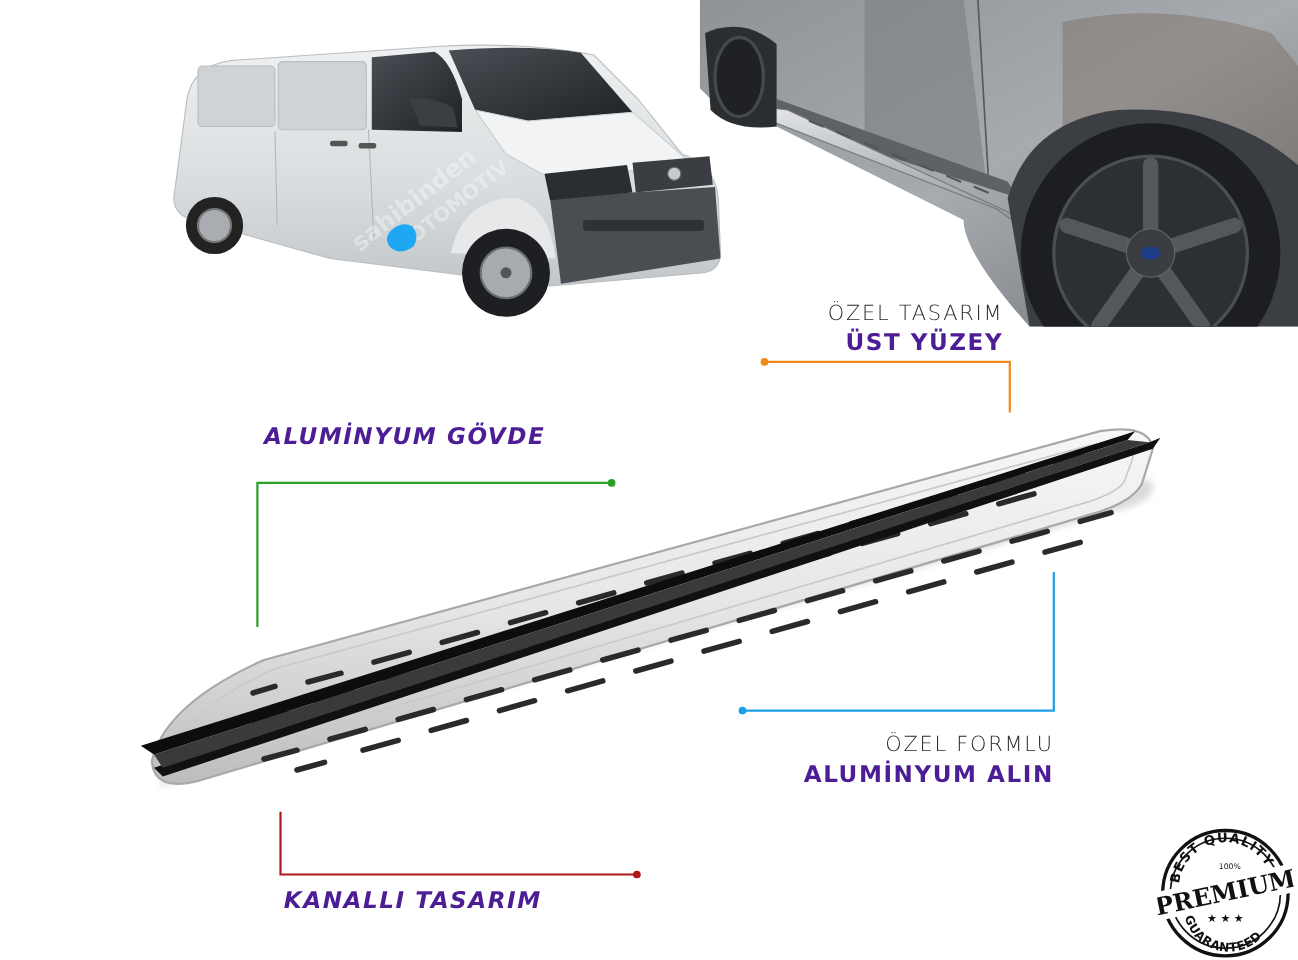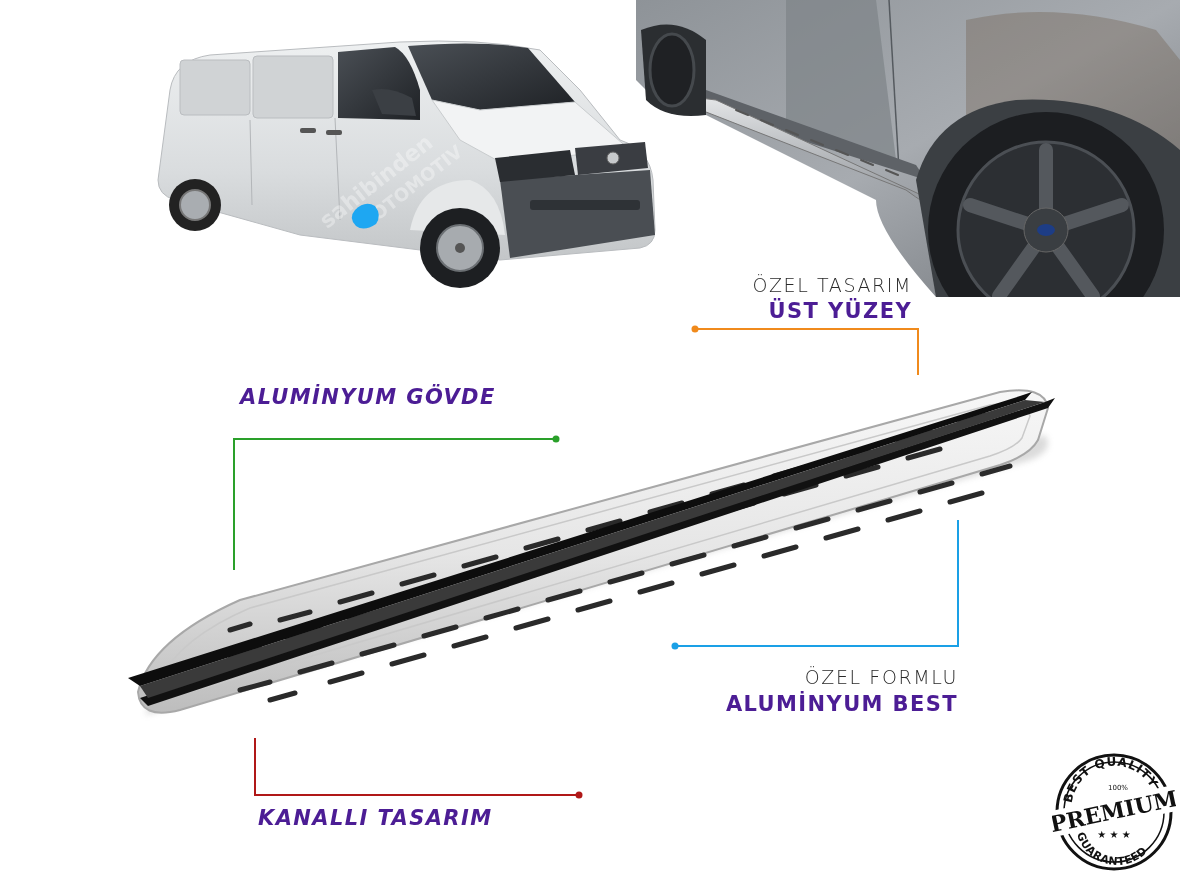--- a/index.html
+++ b/index.html
@@ -232,21 +232,21 @@
   <div class="caption-light">ÖZEL TASARIM</div>
   <div class="caption-bold" style="margin-top:6px;">ÜST YÜZEY</div>
 </div>
 
 <div class="abs" style="left:240px;top:386px;">
   <div class="caption-bold" style="margin-top:1px;font-style:italic;">ALUMİNYUM GÖVDE</div>
 </div>
 
 <div class="abs right" style="left:640px;top:652px;width:318px;margin-top:16px;">
   <div class="caption-light">ÖZEL FORMLU</div>
-  <div class="caption-bold" style="margin-top:7px;">ALUMİNYUM BEST</div>
+  <div class="caption-bold" style="margin-top:7px;">ALUMİNYUM ALIN</div>
 </div>
 
 <div class="abs" style="left:258px;top:800px;">
   <div class="caption-bold" style="margin-top:8px;font-style:italic;">KANALLI TASARIM</div>
 </div>
 
 <div class="abs" style="left:1052px;top:752px;width:124px;height:120px;">
   <svg width="124" height="120" viewBox="0 0 124 120">
     <defs>
       <path id="arcTop" d="M20 62 A42 42 0 0 1 104 50"></path>

